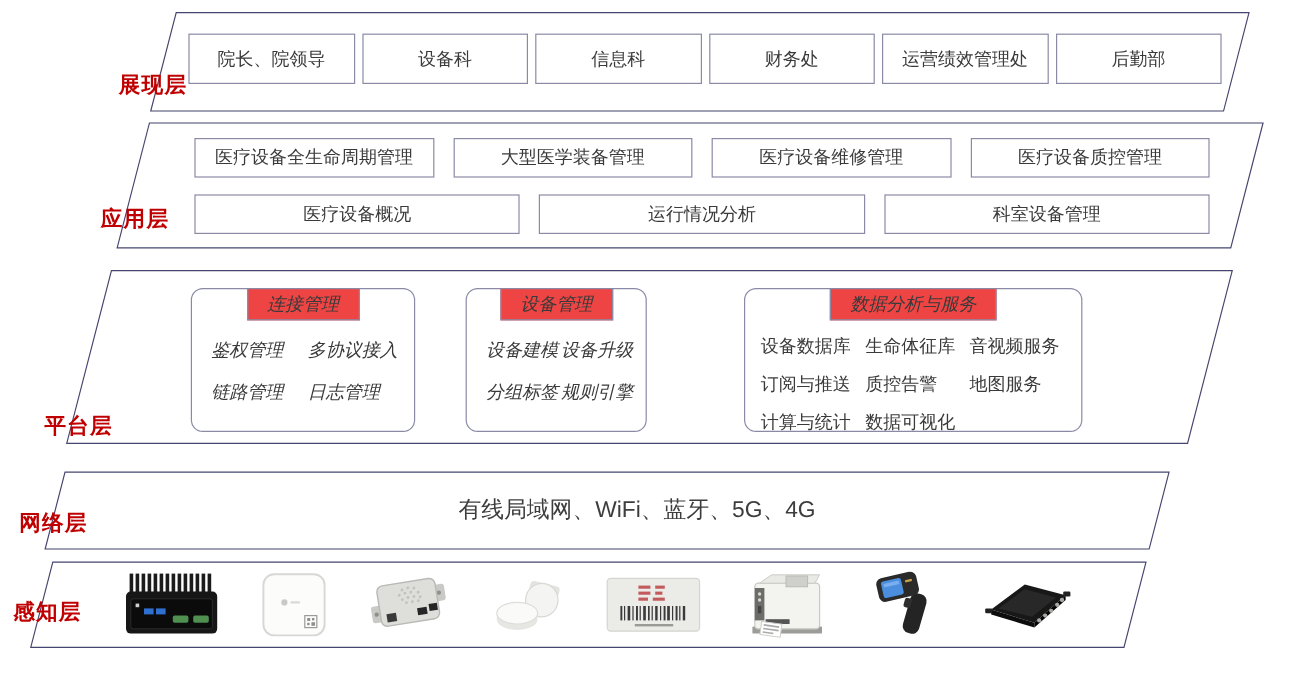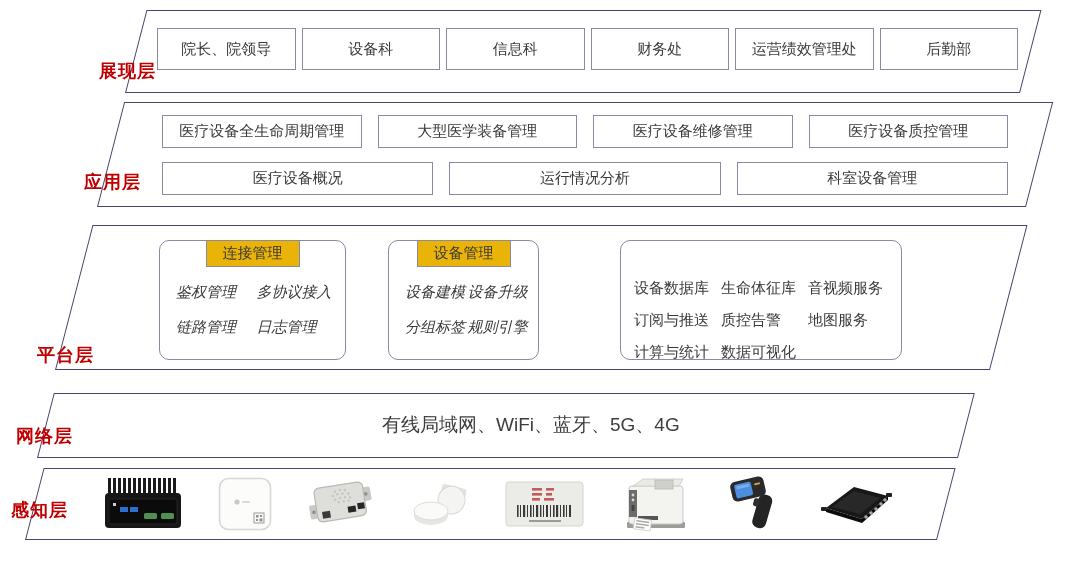--- a/index.html
+++ b/index.html
@@ -38,23 +38,24 @@
   }
 
   
   .pgroup{
     position:absolute;top:240px;height:120px;
     background:#ffffff;border:1.2px solid #8a8aa6;border-radius:10px;
     box-sizing:border-box;z-index:3;
   }
   .pgroup-header{
     position:absolute;top:-1px;left:50%;transform:translateX(-50%);
-    background:#eab308;border:1.2px solid #8a8aa6;
+    background:#ef4444;border:1.2px solid #8a8aa6;
     padding:3px 16px;font-size:15px;color:#3a3a3a;white-space:nowrap;
     box-sizing:border-box;
+    font-style:italic;
   }
   .pitems{
     position:absolute;left:16px;right:8px;top:42px;
     display:grid;row-gap:16px;
     font-size:15px;color:#3a3a3a;white-space:nowrap;
   }
   .pitems.cols2{grid-template-columns:1fr 1fr;font-style:italic;}
   .pitems.cols3{top:38px;row-gap:13px;grid-template-columns:1fr 1fr 1fr;left:13px;right:6px;}
 
   
@@ -122,20 +123,21 @@
     <div class="pgroup-header">设备管理</div>
     <div class="pitems cols2">
       <span>设备建模</span>
       <span>设备升级</span>
       <span>分组标签</span>
       <span>规则引擎</span>
     </div>
   </div>
 
   <div class="pgroup" style="left:620px;width:282px;">
+    <div class="pgroup-header">数据分析与服务</div>
     <div class="pitems cols3">
       <span>设备数据库</span>
       <span>生命体征库</span>
       <span>音视频服务</span>
       <span>订阅与推送</span>
       <span>质控告警</span>
       <span>地图服务</span>
       <span>计算与统计</span>
       <span>数据可视化</span>
     </div>

